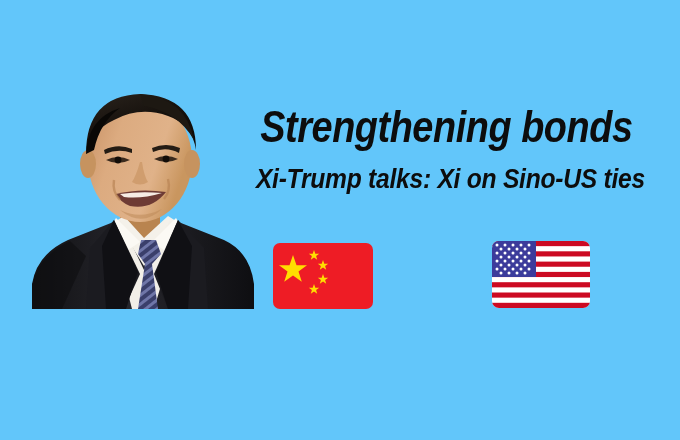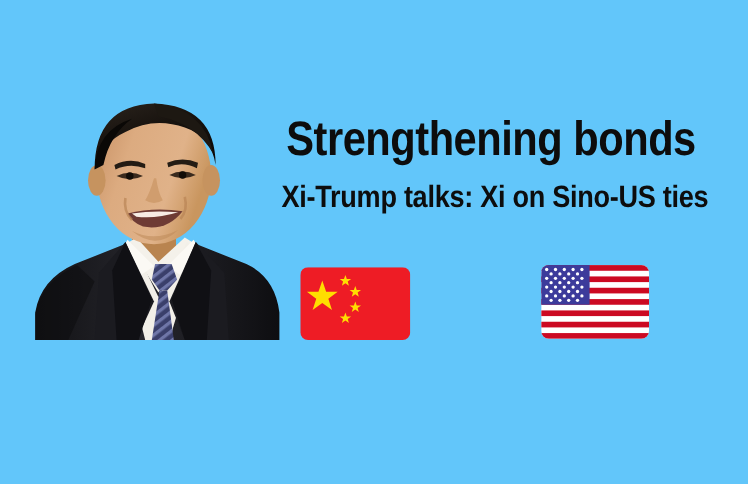--- a/index.html
+++ b/index.html
@@ -77,21 +77,21 @@
     top: 0;
   }
   #flag-china { left: 0px; width: 100px; height: 66px; top: 2px; }
   #handshake  { left: 116px; width: 90px; height: 56px; top: 8px; }
   #flag-usa   { left: 219px; width: 98px; height: 67px; top: 0px; }
   .flag-wrap svg, #handshake svg { display: block; width: 100%; height: 100%; }
 </style>
 </head>
 <body>
 
-<div id="graphic" style="background: rgb(98, 198, 250);">
+<div id="graphic" style="background: rgb(98, 198, 250); font-style: italic;">
 
   <div id="portrait">
     <svg width="228" height="221" viewBox="0 0 228 221" xmlns="http://www.w3.org/2000/svg">
       <defs>
         <linearGradient id="suitGrad" x1="0" y1="0" x2="1" y2="0">
           <stop offset="0%" stop-color="#121215"></stop>
           <stop offset="45%" stop-color="#26262c"></stop>
           <stop offset="100%" stop-color="#0e0e11"></stop>
         </linearGradient>
         <linearGradient id="skinGrad" x1="0" y1="0" x2="1" y2="0.4">

